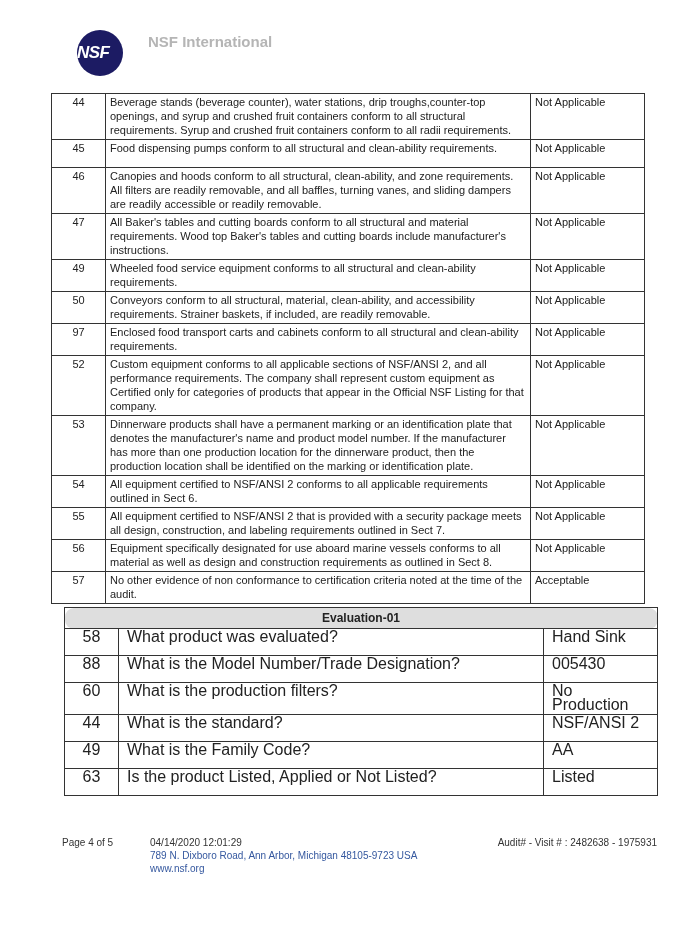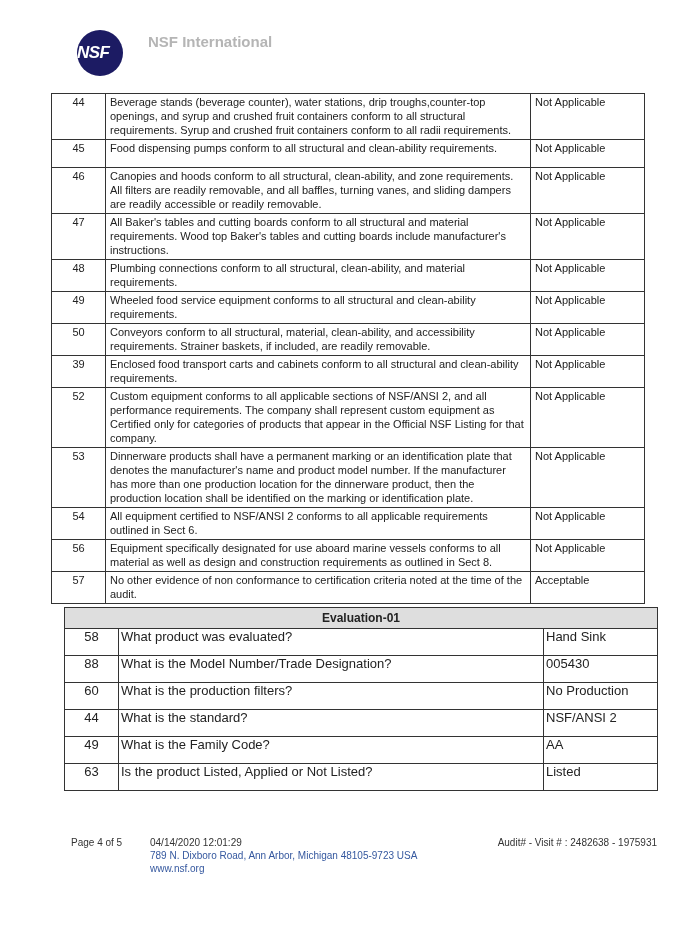--- a/index.html
+++ b/index.html
@@ -15,29 +15,29 @@
 
   
   table{border-collapse:collapse;table-layout:fixed;}
   .checklist{position:absolute;left:51px;top:93px;width:593px;}
   .checklist td{border:1px solid #333;font-size:11px;line-height:14px;
                 padding:1px 4px 2px;vertical-align:top;word-wrap:break-word;}
   .checklist tr{height:28px;}
   .col-num{text-align:center;}
 
   .eval{position:absolute;left:64px;top:607px;width:593px;}
-  .eval td,.eval th{border:1px solid #333;font-size:13px;line-height:14px;
-                    padding:1px 2px 2px;vertical-align:top;word-wrap:break-word;}
+  .eval td,.eval th{border:1px solid #333;font-size:16px;line-height:14px;
+                    padding:1px 8px 2px;vertical-align:top;word-wrap:break-word;}
   .eval th{background:var(--section-bg,#dedede);font-size:12px;font-weight:bold;
-           text-align:center;height:18px;vertical-align:middle;padding:1px 0;}
+           text-align:center;height:18px;vertical-align:middle;padding:1px 0;border-radius:9px;}
   .eval tbody tr{height:27px;}
 
   
   .footer{position:absolute;left:0;top:836px;width:700px;font-size:10px;line-height:13px;color:#333;}
-  .footer-page{position:absolute;left:62px;top:0;margin-left:9px;}
+  .footer-page{position:absolute;left:62px;top:0;}
   .footer-center{position:absolute;left:150px;width:400px;text-align:left;}
   .footer-audit{position:absolute;right:43px;top:0;}
   .blue{color:var(--link-blue,#35589f);}
   .phone-gap{display:inline-block;width:22px;}
 </style>
 </head>
 <body>
 
 <div class="page">
 
@@ -67,52 +67,52 @@
           <td class="col-num">46</td>
           <td class="col-desc">Canopies and hoods conform to all structural, clean-ability, and zone requirements. All filters are readily removable, and all baffles, turning vanes, and sliding dampers are readily accessible or readily removable.</td>
           <td class="col-status">Not Applicable</td>
         </tr>
         <tr>
           <td class="col-num">47</td>
           <td class="col-desc">All Baker's tables and cutting boards conform to all structural and material requirements. Wood top Baker's tables and cutting boards include manufacturer's instructions.</td>
           <td class="col-status">Not Applicable</td>
         </tr>
         <tr>
-          <td class="col-num">48</td>
-          <td class="col-desc">Plumbing connections conform to all structural, clean-ability, and material requirements.</td>
-          <td class="col-status">Not Applicable</td>
-        </tr>
-        <tr>
           <td class="col-num">49</td>
           <td class="col-desc">Wheeled food service equipment conforms to all structural and clean-ability requirements.</td>
           <td class="col-status">Not Applicable</td>
         </tr>
         <tr>
           <td class="col-num">50</td>
           <td class="col-desc">Conveyors conform to all structural, material, clean-ability, and accessibility requirements. Strainer baskets, if included, are readily removable.</td>
           <td class="col-status">Not Applicable</td>
         </tr>
         <tr>
-          <td class="col-num">39</td>
+          <td class="col-num">97</td>
           <td class="col-desc">Enclosed food transport carts and cabinets conform to all structural and clean-ability requirements.</td>
           <td class="col-status">Not Applicable</td>
         </tr>
         <tr>
           <td class="col-num">52</td>
           <td class="col-desc">Custom equipment conforms to all applicable sections of NSF/ANSI 2, and all performance requirements. The company shall represent custom equipment as Certified only for categories of products that appear in the Official NSF Listing for that company.</td>
           <td class="col-status">Not Applicable</td>
         </tr>
         <tr>
           <td class="col-num">53</td>
           <td class="col-desc">Dinnerware products shall have a permanent marking or an identification plate that denotes the manufacturer's name and product model number. If the manufacturer has more than one production location for the dinnerware product, then the production location shall be identified on the marking or identification plate.</td>
           <td class="col-status">Not Applicable</td>
         </tr>
         <tr>
           <td class="col-num">54</td>
           <td class="col-desc">All equipment certified to NSF/ANSI 2 conforms to all applicable requirements outlined in Sect 6.</td>
+          <td class="col-status">Not Applicable</td>
+        </tr>
+        <tr>
+          <td class="col-num">55</td>
+          <td class="col-desc">All equipment certified to NSF/ANSI 2 that is provided with a security package meets all design, construction, and labeling requirements outlined in Sect 7.</td>
           <td class="col-status">Not Applicable</td>
         </tr>
         <tr>
           <td class="col-num">56</td>
           <td class="col-desc">Equipment specifically designated for use aboard marine vessels conforms to all material as well as design and construction requirements as outlined in Sect 8.</td>
           <td class="col-status">Not Applicable</td>
         </tr>
         <tr>
           <td class="col-num">57</td>
           <td class="col-desc">No other evidence of non conformance to certification criteria noted at the time of the audit.</td>

